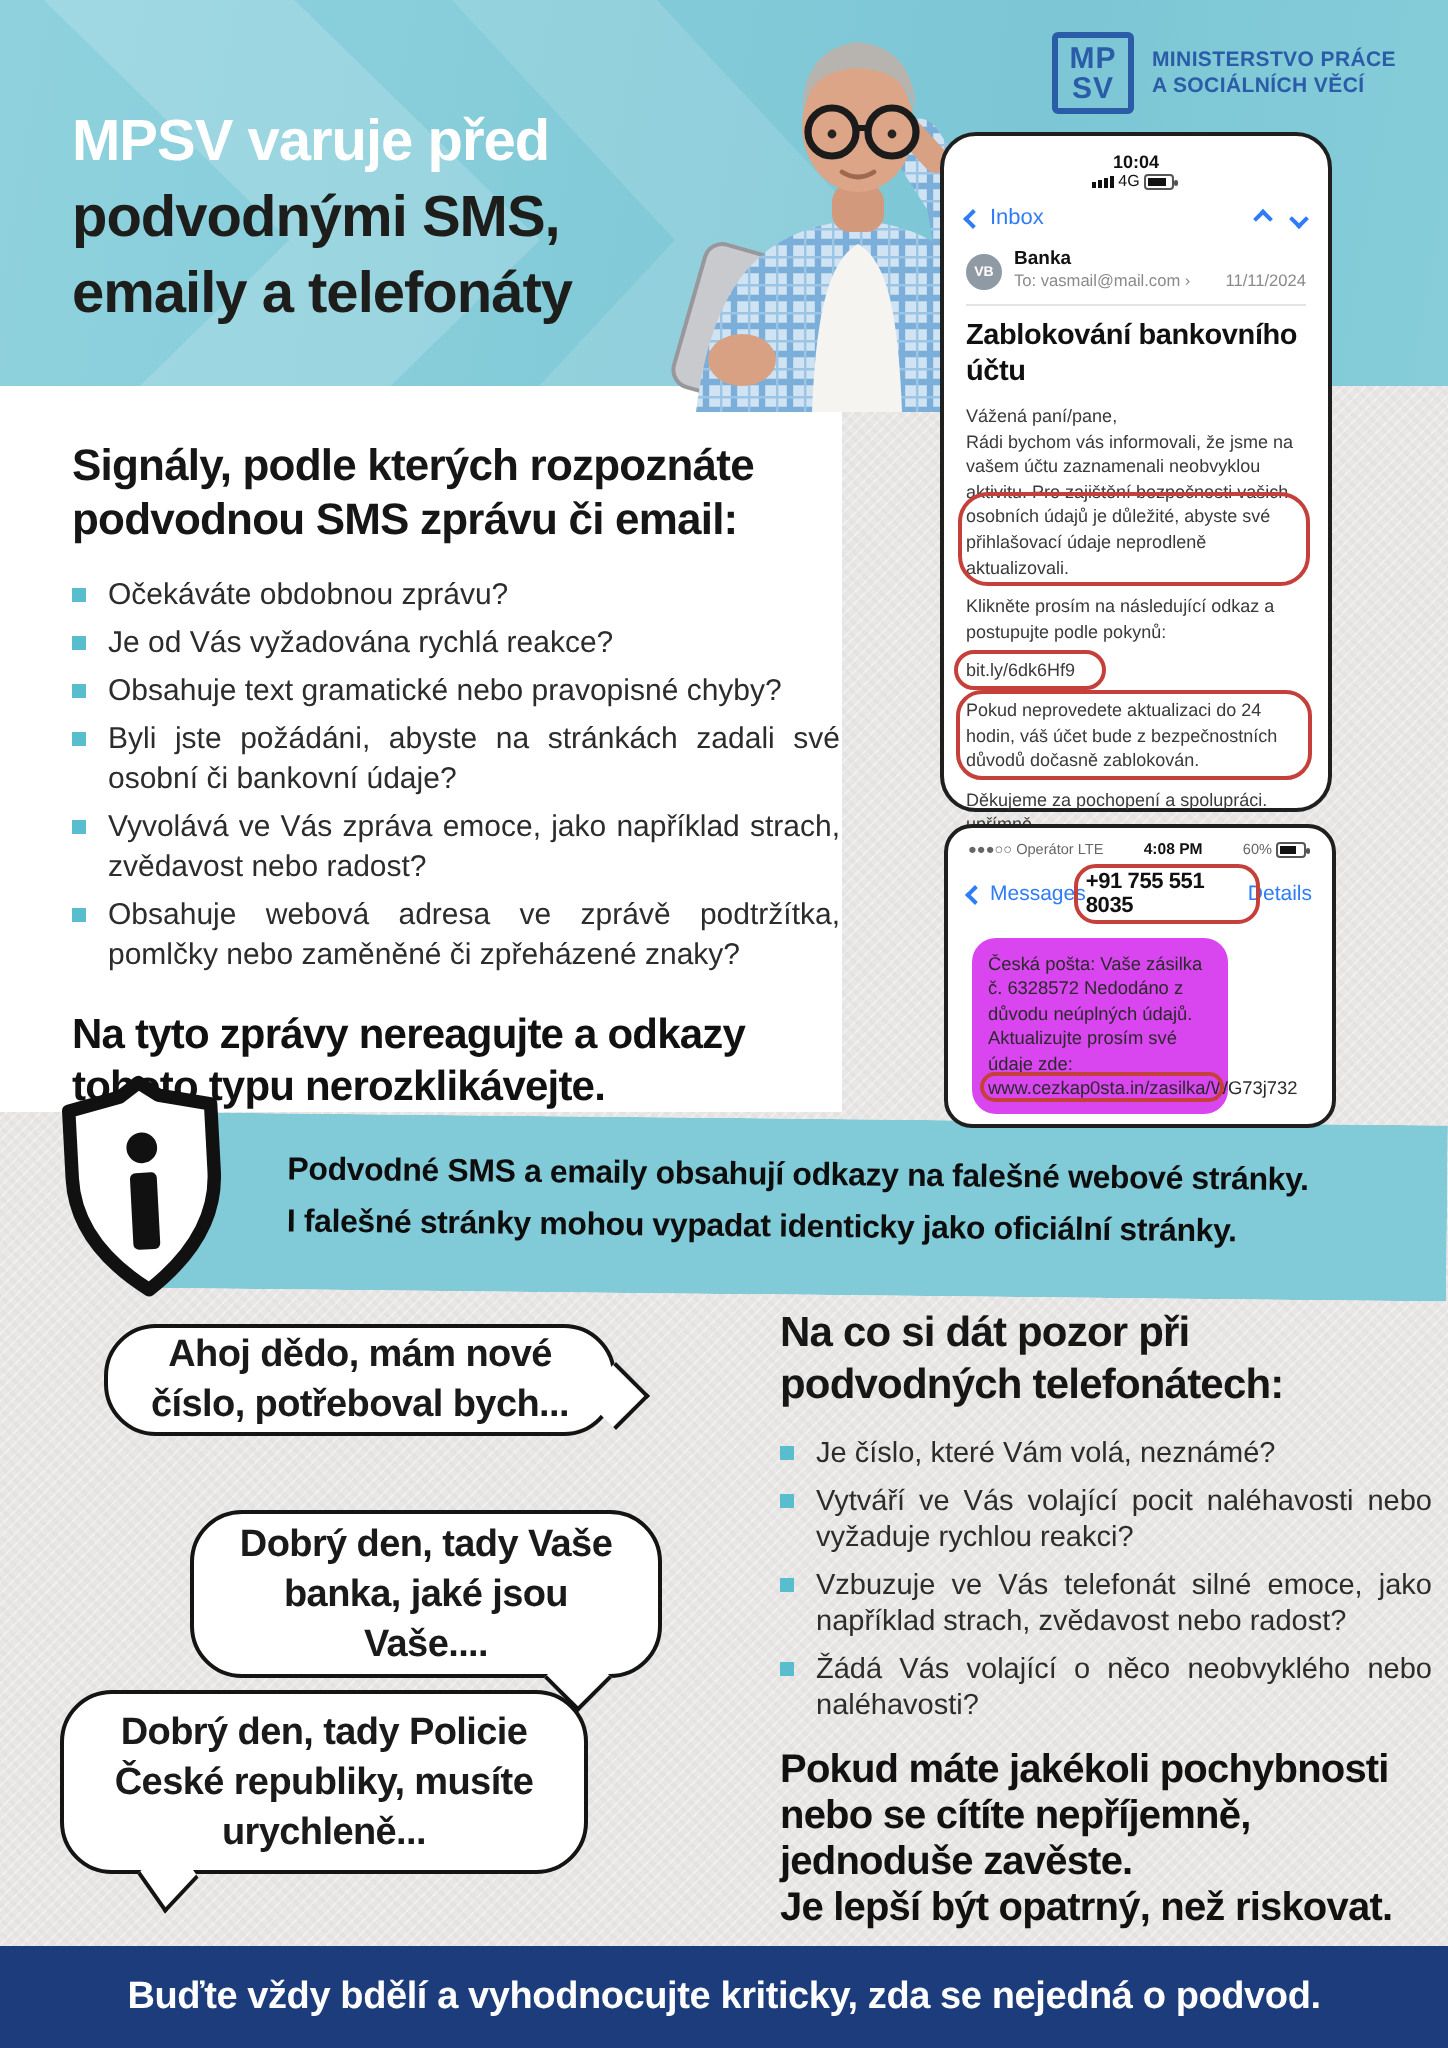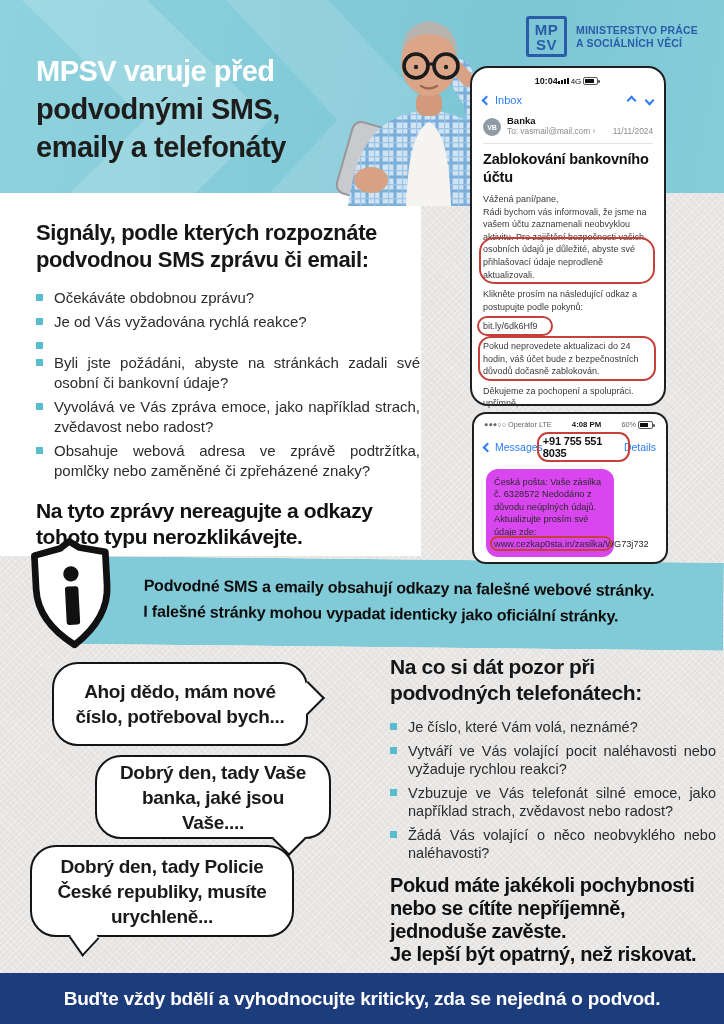--- a/index.html
+++ b/index.html
@@ -33,21 +33,21 @@
   .signals{position:absolute;left:36px;top:219px;width:384px;z-index:2;}
   .h2{font-weight:bold;font-size:22px;line-height:27px;letter-spacing:-.4px;color:#161616;}
   .blist{margin-top:15px;}
   .bitem{display:flex;gap:11px;margin-bottom:4px;font-size:15px;line-height:20px;color:#2c2c2c;text-align:justify;}
   .bitem .sq{flex:0 0 7px;width:7px;height:7px;margin-top:6px;background:#58bdcd;}
   .warn-left{margin-top:17px;font-weight:bold;font-size:21px;line-height:26px;letter-spacing:-.4px;color:#111;}
   
   .phone{position:absolute;background:#fff;border:2px solid #1f1f1f;z-index:5;}
   .email-phone{left:470px;top:66px;width:196px;height:340px;border-radius:18px;padding:8px 11px;}
   .sms-phone{left:472px;top:412px;width:196px;height:152px;border-radius:14px;padding:6px 8px;}
-  .e-status{display:flex;justify-content:center;align-items:center;font-size:9px;font-weight:bold;color:#111;}
+  .e-status{display:flex;justify-content:flex-start;align-items:center;font-size:9px;font-weight:bold;color:#111;flex-direction:column;}
   .e-status .right{display:flex;align-items:center;gap:2px;font-weight:normal;font-size:8px;}
   .sigbars{display:inline-flex;align-items:flex-end;gap:1px;}
   .sigbars i{display:block;width:2px;background:#111;}
   .sigbars i:nth-child(1){height:3px}.sigbars i:nth-child(2){height:4px}
   .sigbars i:nth-child(3){height:5px}.sigbars i:nth-child(4){height:6px}
   .batt{display:inline-block;width:15px;height:8px;border:1px solid #555;border-radius:2px;position:relative;margin-right:3px;}
   .batt::after{content:"";position:absolute;right:-3px;top:2px;width:2px;height:3px;background:#555;border-radius:1px;}
   .batt i{position:absolute;left:1px;top:1px;bottom:1px;background:#111;display:block;}
   .e-nav{display:flex;justify-content:space-between;align-items:center;margin-top:8px;color:#2e7cf6;font-size:11px;}
   .e-nav .back{display:flex;align-items:center;gap:5px;}
@@ -90,21 +90,21 @@
     color:#0d0d0d;letter-spacing:-.2px;}
   .shield{position:absolute;left:24px;top:536px;width:96px;height:118px;z-index:3;transform:rotate(-3deg);}
   
   .bubble{position:absolute;background:#fff;border:2.5px solid #141414;border-radius:26px;
     display:flex;align-items:center;justify-content:center;text-align:center;
     font-weight:bold;font-size:19px;line-height:25px;color:#1a1a1a;z-index:2;padding:10px 18px;letter-spacing:-.3px;}
   .tail{position:absolute;width:24px;height:24px;background:#fff;z-index:3;}
   .tail.right{right:-14px;top:22px;border-top:2.5px solid #141414;border-right:2.5px solid #141414;transform:rotate(45deg);}
   .tail.down-right{right:28px;bottom:-14px;border-bottom:2.5px solid #141414;border-right:2.5px solid #141414;transform:rotate(45deg);}
   .tail.down-left{left:40px;bottom:-15px;border-bottom:2.5px solid #141414;border-right:2.5px solid #141414;transform:rotate(55deg) skewX(12deg);}
-  .b1{left:52px;top:662px;width:256px;height:84px;align-items:center;}
+  .b1{left:52px;top:662px;width:256px;height:56px;align-items:center;}
   .b2{left:95px;top:755px;width:236px;height:84px;}
   .b3{left:30px;top:845px;width:264px;height:92px;}
   
   .calls{position:absolute;left:390px;top:654px;width:326px;z-index:2;}
   .calls .h2{font-size:21px;line-height:26px;}
   .calls .blist{margin-top:12px;}
   .calls .bitem{font-size:14.5px;line-height:18px;margin-bottom:6px;}
   .calls .bitem .sq{margin-top:5px;}
   .warn-right{margin-top:12px;font-weight:bold;font-size:20px;line-height:23px;letter-spacing:-.4px;color:#111;}
   .warn-right .w2{margin-top:0px;}
@@ -174,20 +174,21 @@
       <div class="bitem">
           <span class="sq"></span>
           <span>Očekáváte obdobnou zprávu?</span>
         </div>
       <div class="bitem">
           <span class="sq"></span>
           <span>Je od Vás vyžadována rychlá reakce?</span>
         </div>
       <div class="bitem">
           <span class="sq"></span>
+          <span>Obsahuje text gramatické nebo pravopisné chyby?</span>
         </div>
       <div class="bitem">
           <span class="sq"></span>
           <span>Byli jste požádáni, abyste na stránkách zadali své osobní či bankovní údaje?</span>
         </div>
       <div class="bitem">
           <span class="sq"></span>
           <span>Vyvolává ve Vás zpráva emoce, jako například strach, zvědavost nebo radost?</span>
         </div>
       <div class="bitem">

